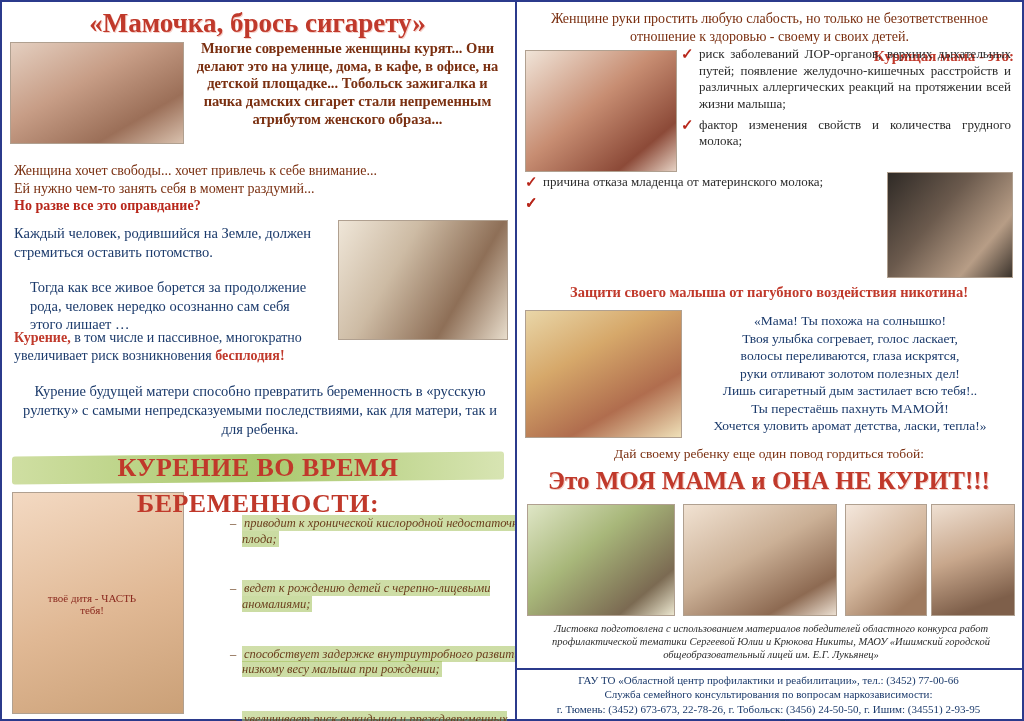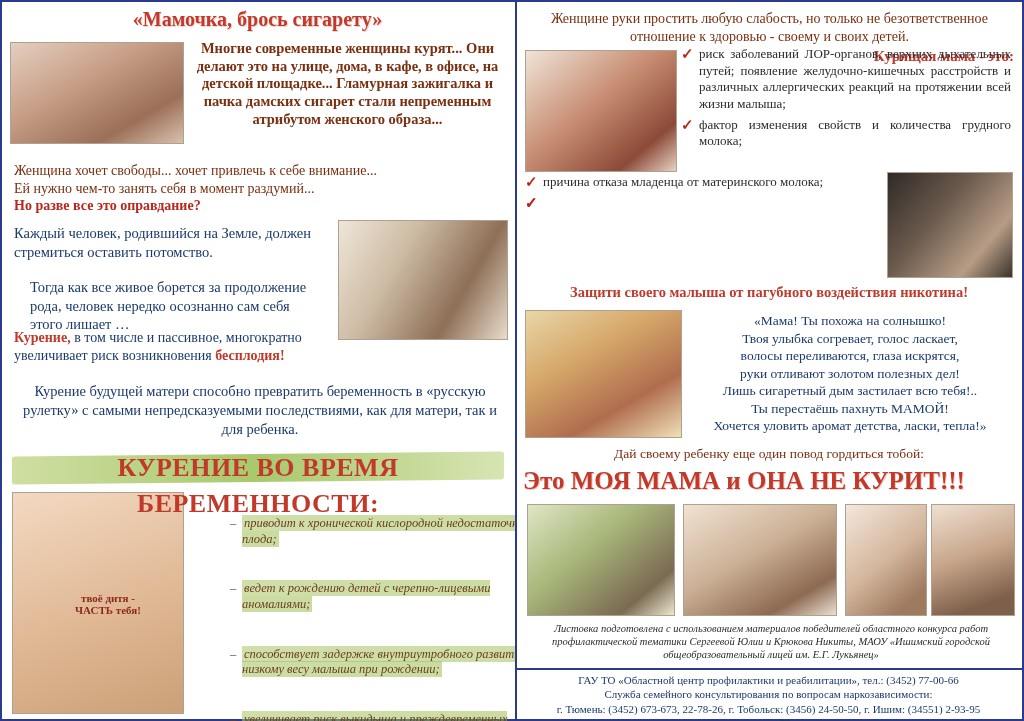--- a/index.html
+++ b/index.html
@@ -27,21 +27,21 @@
     box-sizing:border-box;
     padding:4px 8px 0 8px;
     background:#fff;
     border-left:2px solid #2b3a8c;
   }
 
   
   .title-main{
     font-family:"Liberation Serif", serif;
     font-weight:bold;
-    font-size:20px;
+    font-size:27px;
     color:#c0392b;
     text-align:center;
     letter-spacing:0px;
     margin:2px 0 2px 0;
     text-shadow:1px 1px 0 #f6d0c9;
   }
   .photo{
     background:#cdbfae;
     background-image:linear-gradient(135deg,#d8c4b0 0%,#b9a288 45%,#cdb79d 100%);
     border:1px solid #b0a090;
@@ -95,22 +95,22 @@
     position:absolute;left:0;top:4px;width:492px;height:28px;
     background:linear-gradient(90deg,rgba(168,196,86,.55),rgba(140,182,60,.75),rgba(168,196,86,.45));
     transform:skewY(-0.6deg);
     z-index:1;border-radius:3px;
   }
   .photo.hand{
     position:absolute;left:10px;top:490px;width:170px;height:220px;
     background-image:linear-gradient(160deg,#f3d9c2 0%,#e0b894 55%,#caa077 100%);
   }
   .hand-note{
-    position:absolute;left:60px;top:590px;width:92px;
-    font-size:11px;font-weight:bold;color:#8b2a1f;text-align:center;line-height:1.1;
+    position:absolute;left:44px;top:590px;width:92px;
+    font-size:11px;font-weight:normal;color:#8b2a1f;text-align:center;line-height:1.1;
   }
   .preg-list{
     position:absolute;left:188px;top:498px;width:316px;
   }
   .preg-list li{
     list-style:none;
     font-family:"Liberation Serif", serif;
     font-style:italic;
     font-size:12.5px;
     color:#6b3f1d;
@@ -164,21 +164,21 @@
   .poem{
     position:absolute;left:172px;top:310px;width:322px;
     font-size:13.5px;color:#1b3a6b;line-height:1.3;text-align:center;
   }
   .pride-line{
     position:absolute;left:8px;top:444px;width:488px;
     text-align:center;font-size:13.5px;color:#7a2f10;
   }
   .banner-mom{
     position:absolute;left:6px;top:462px;width:492px;height:34px;
-    text-align:left;
+    text-align:center;
     font-weight:bold;font-size:25px;color:#c0392b;line-height:34px;
     text-shadow:1px 1px 0 #f3cdc6;
   }
   .photo.p1{position:absolute;left:10px;top:502px;width:146px;height:110px;
     background-image:linear-gradient(140deg,#dfe6c6 0%,#a8b77a 40%,#7b6a52 80%,#ece7d0 100%);}
   .photo.p2{position:absolute;left:166px;top:502px;width:152px;height:110px;
     background-image:linear-gradient(150deg,#f1e2d2 0%,#cbb096 45%,#8d6a52 80%,#ece0d2 100%);}
   .photo.p3{position:absolute;left:328px;top:502px;width:80px;height:110px;
     background-image:linear-gradient(140deg,#f4e7dc 0%,#d3b69c 50%,#9e7a5f 85%);}
   .photo.p4{position:absolute;left:414px;top:502px;width:82px;height:110px;
@@ -200,21 +200,21 @@
 <body>
 
 <div class="page">
 
   <div class="left-col">
 
     <div class="title-main">«Мамочка, брось сигарету»</div>
 
     <div class="photo mom-baby"></div>
 
-    <div class="intro-text">Многие современные женщины курят... Они делают это на улице, дома, в кафе, в офисе, на детской площадке... Гламурная зажигалка и пачка дамских сигарет стали непременным атрибутом женского образа...</div>
+    <div class="intro-text">Многие современные женщины курят... Они делают это на улице, дома, в кафе, в офисе, на детской площадке... Тобольск зажигалка и пачка дамских сигарет стали непременным атрибутом женского образа...</div>
 
     <div class="free-text">
       <div>Женщина хочет свободы... хочет привлечь к себе внимание...</div>
       <div>Ей нужно чем-то занять себя в момент раздумий...</div>
       <div class="emph">Но разве все это оправдание?</div>
     </div>
 
     <div class="block-earth">
       <p style="margin:0 0 10px 0;">Каждый человек, родившийся на Земле, должен стремиться оставить потомство.</p>
       <p style="margin:16px;">Тогда как все живое борется за продолжение рода, человек нередко осознанно сам себя этого лишает …</p>

